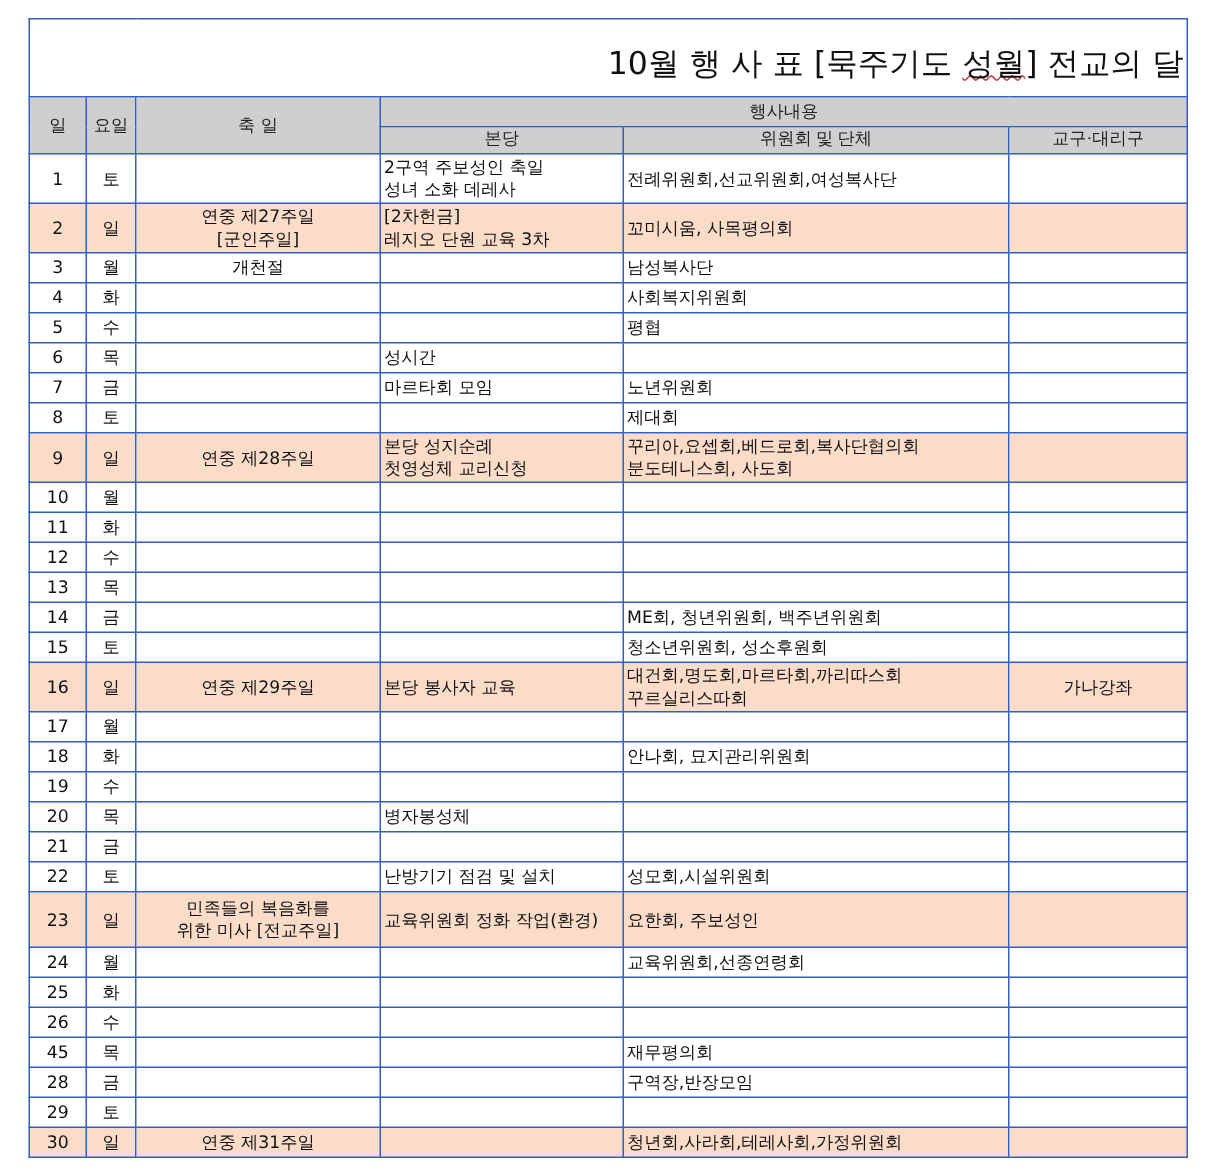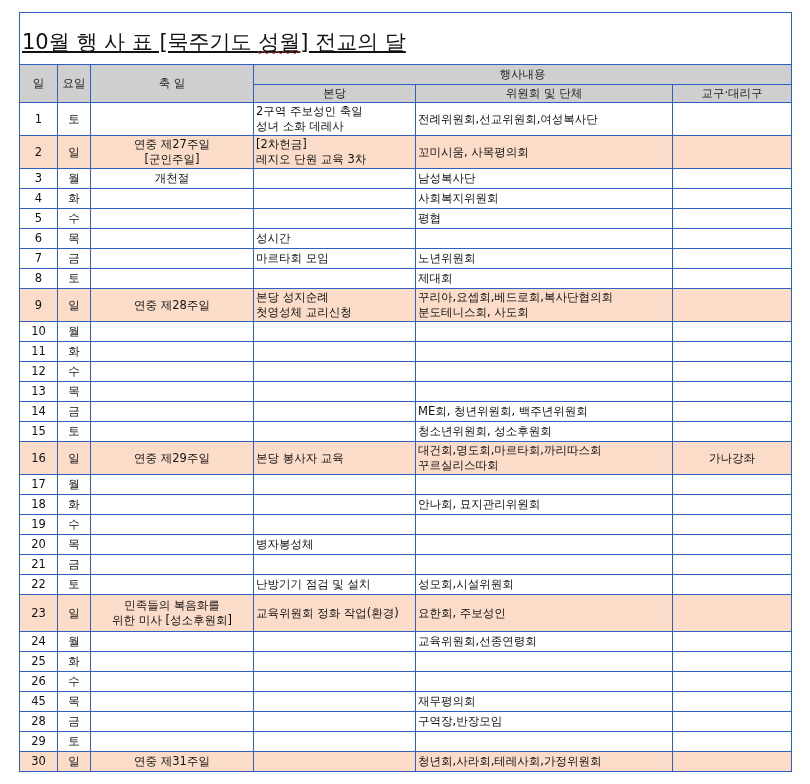--- a/index.html
+++ b/index.html
@@ -6,26 +6,26 @@
   body { width: 810px; height: 784px; position: relative; overflow: hidden;
          font-family: "DejaVu Sans", "Liberation Sans", sans-serif; color: #111; }
   table.sched {
     position: absolute; left: 19px; top: 12px;
     width: 772px; border-collapse: collapse; table-layout: fixed;
   }
   table.sched td, table.sched th {
     border: 1.5px solid #2f5fbf; padding: 0 2px; overflow: hidden;
     font-weight: normal; font-size: 11.5px; line-height: 15px; white-space: nowrap;
   }
-  .title-cell { height: 45px; text-align: left; font-size: 21px !important; line-height: 26px !important;
-                padding-top: 6px !important; text-decoration: underline; }
+  .title-cell { height: 45px; text-align: right; font-size: 21px !important; line-height: 26px !important;
+                padding-top: 6px !important; }
   .title-cell .underline { text-decoration: underline wavy #d04040; text-decoration-thickness: 1px; }
   .hdr { background: #cfcfcf; text-align: center; color: #222; }
   .hdr1 { height: 19px; }
-  .hdr2 { height: 17px; }
+  .hdr2 { height: 17px; font-family: Liberation Serif, serif; }
   .c { text-align: center; }
   .l { text-align: left; }
   tr.single td { height: 19px; }
   tr.double td { height: 32px; }
   tr.double.tall td { height: 36px; }
   tr.sun td { background: #fbdcc8; }
   .day-num { font-size: 11.5px; }
 </style>
 </head>
 <body>
@@ -368,21 +368,21 @@
         <td class="l">
           <div>성모회,시설위원회</div>
         </td>
         <td class="c"></td>
       </tr>
       <tr class="double sun tall">
         <td class="c day-num">23</td>
         <td class="c">일</td>
         <td class="c">
           <div>민족들의 복음화를</div>
-          <div>위한 미사 [성소후원회]</div>
+          <div>위한 미사 [전교주일]</div>
         </td>
         <td class="l">
           <div>교육위원회 정화 작업(환경)</div>
         </td>
         <td class="l">
           <div>요한회, 주보성인</div>
         </td>
         <td class="c"></td>
       </tr>
       <tr class="single">

